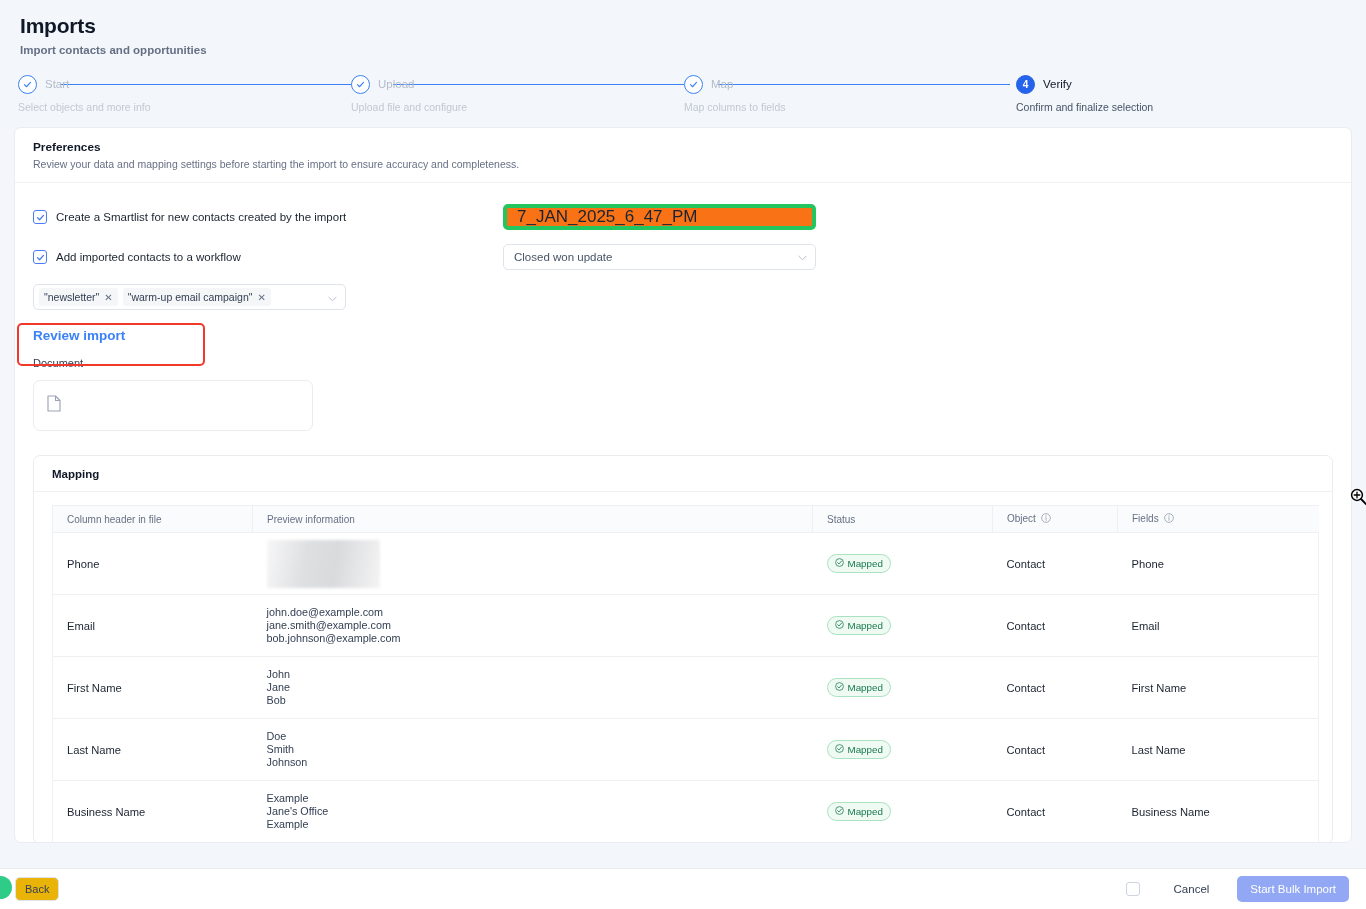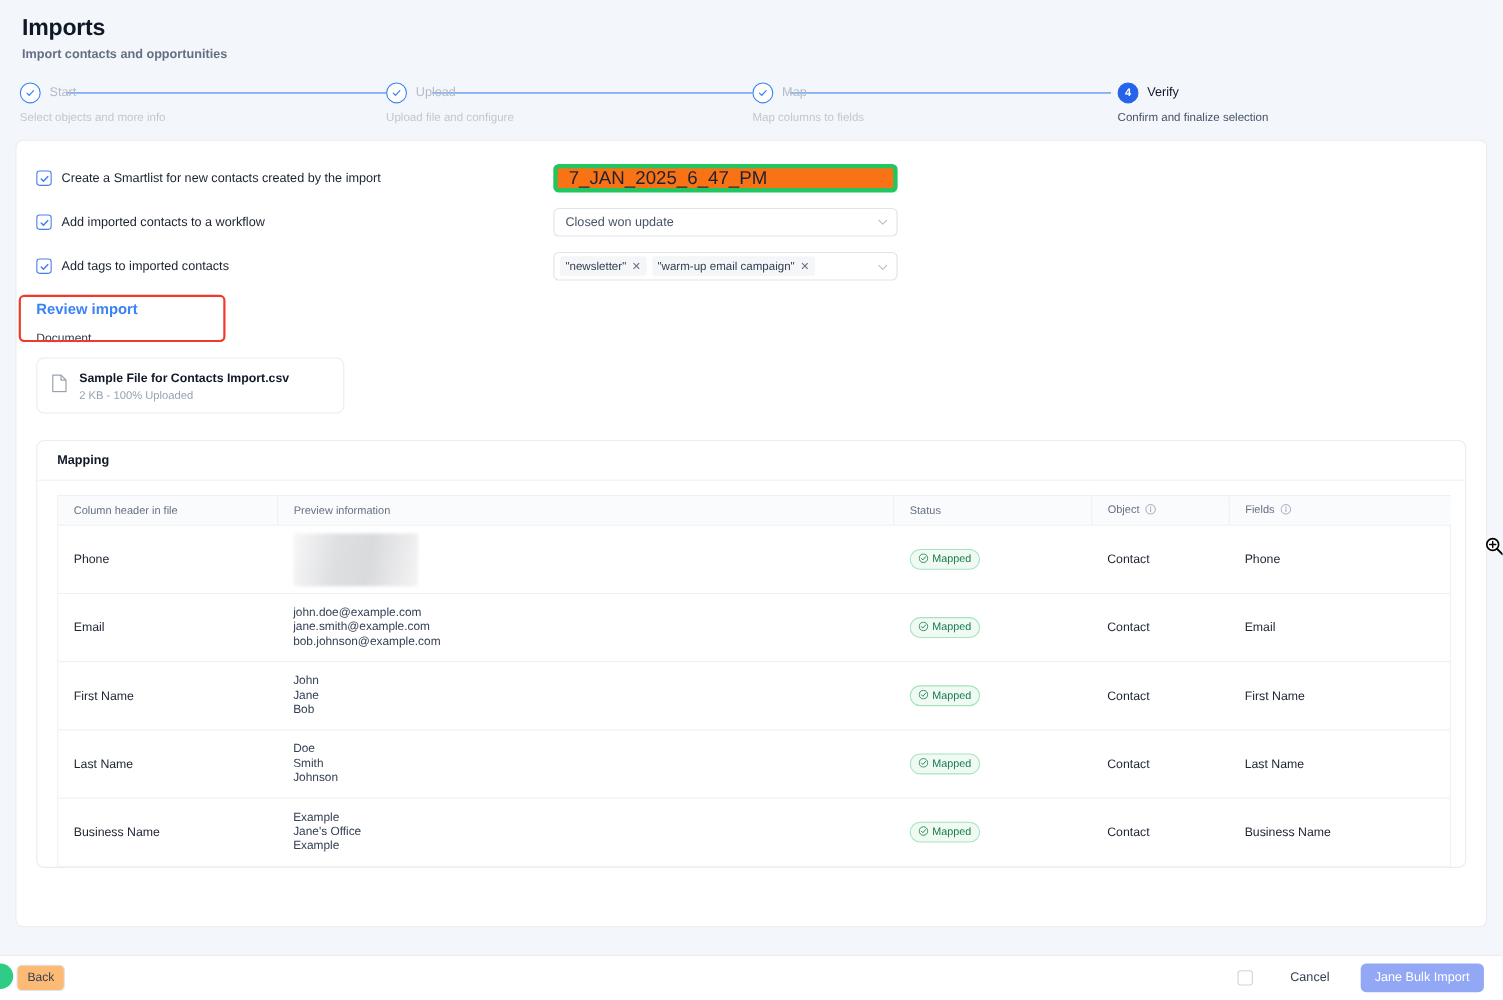--- a/index.html
+++ b/index.html
@@ -184,21 +184,21 @@
 
   
   .footer {
     position: absolute; left: 0; bottom: 0;
     width: 1366px; height: 41px;
     background: #fff; border-top: 1px solid #eaecf0;
     display: flex; align-items: center;
   }
   .btn-back {
     margin-left: 15px; height: 24px; min-width: 34px;
-    border: 1px solid #dfe3ea; border-radius: 5px; background: #fdba74;
+    border: 1px solid #dfe3ea; border-radius: 5px; background: #eab308;
     font-size: 11px; color: #344054; padding: 0 9px;
     display: flex; align-items: center; justify-content: center;
     font-family: "Liberation Sans", sans-serif; cursor: pointer;
   }
   .footer-right {
     margin-left: auto; display: flex; align-items: center; gap: 0;
     padding-right: 17px;
   }
   .consent { display: flex; align-items: center; gap: 8px; }
   .consent-text { font-size: 11px; color: #344054; }
@@ -275,20 +275,24 @@
       <div class="step-row">
         <div class="step-circle active">4</div>
         <span class="step-label">Verify</span>
       </div>
       <span class="step-desc">Confirm and finalize selection</span>
     </div>
   </div>
 
   <div class="card">
 
+    <div class="prefs-head">
+      <div class="prefs-title">Preferences</div>
+      <div class="prefs-sub">Review your data and mapping settings before starting the import to ensure accuracy and completeness.</div>
+    </div>
 
     <div class="pref-rows">
 
       <div class="pref-row">
         <div class="pref-left">
           <div class="cb">
             <svg width="9" height="9" viewBox="0 0 12 12">
                 <path d="M2 6.2 L4.7 9 L10 3.2" fill="none" stroke="#4a7ef0" stroke-width="1.8" stroke-linecap="round" stroke-linejoin="round"></path>
               </svg>
           </div>
@@ -314,28 +318,20 @@
             <span class="chev">
               <svg width="9" height="6" viewBox="0 0 10 6">
                   <path d="M1 1 L5 5 L9 1" fill="none" stroke="#b6bdc9" stroke-width="1.1" stroke-linecap="round" stroke-linejoin="round"></path>
                 </svg>
             </span>
           </div>
         </div>
       </div>
 
       <div class="pref-row">
-        <div class="pref-left">
-          <div class="cb">
-            <svg width="9" height="9" viewBox="0 0 12 12">
-                <path d="M2 6.2 L4.7 9 L10 3.2" fill="none" stroke="#4a7ef0" stroke-width="1.8" stroke-linecap="round" stroke-linejoin="round"></path>
-              </svg>
-          </div>
-          <span class="pref-label">Add tags to imported contacts</span>
-        </div>
         <div class="ctrl">
           <div class="tags-box">
             <span class="tag">
               <span>"newsletter"</span>
               <span class="tag-x">✕</span>
             </span>
             <span class="tag">
               <span>"warm-up email campaign"</span>
               <span class="tag-x">✕</span>
             </span>
@@ -353,24 +349,20 @@
     </div>
 
     <div class="review-title">Review import</div>
     <div class="doc-label">Document</div>
     <div class="doc-card">
       <span>
         <svg width="14" height="17" viewBox="0 0 14 17">
           <path d="M1 1 h7.5 L13 5.5 V16 H1 Z" fill="none" stroke="#98a2b3" stroke-width="1.1" stroke-linejoin="round"></path>
           <path d="M8.5 1 V5.5 H13" fill="none" stroke="#98a2b3" stroke-width="1.1" stroke-linejoin="round"></path>
         </svg>
-      </span>
-      <span>
-        <span class="doc-name">Sample File for Contacts Import.csv</span>
-        <span class="doc-meta" style="display:block">2 KB - 100% Uploaded</span>
       </span>
     </div>
 
     <div class="mapping-card">
       <div class="mapping-head">Mapping</div>
       <div class="tbl-wrap">
         <table class="tbl">
           <colgroup>
             <col style="width:200px">
               <col style="width:560px">
@@ -516,21 +508,21 @@
   </div>
 
   <div class="footer">
     <div class="chat-bubble"></div>
     <button class="btn-back">Back</button>
     <div class="footer-right">
       <div class="consent">
         <span class="cb empty"></span>
       </div>
       <button class="btn-cancel">Cancel</button>
-      <button class="btn-primary">Jane Bulk Import</button>
+      <button class="btn-primary">Start Bulk Import</button>
     </div>
   </div>
 
   <span class="cursor-icon">
     <svg width="17" height="17" viewBox="0 0 17 17">
       <circle cx="7" cy="7" r="5.4" fill="#fff" stroke="#000" stroke-width="1.5"></circle>
       <path d="M7 4.2 V9.8 M4.2 7 H9.8" stroke="#000" stroke-width="1.3" stroke-linecap="round"></path>
       <path d="M11 11 L16 16" stroke="#000" stroke-width="1.8" stroke-linecap="round"></path>
     </svg>
   </span>

